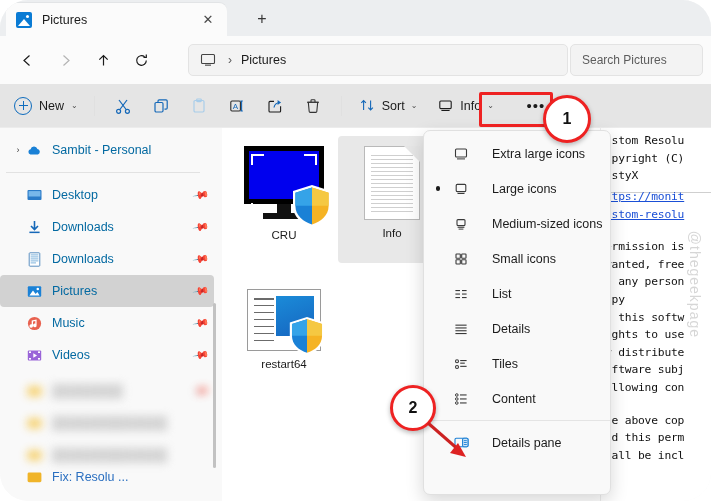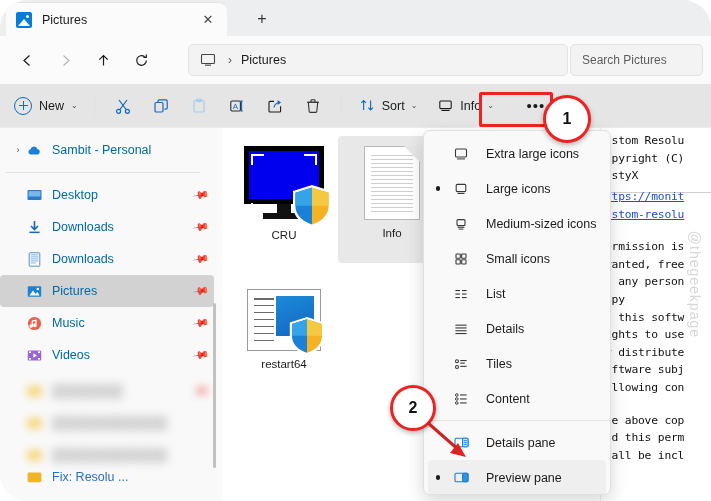--- a/index.html
+++ b/index.html
@@ -318,21 +318,21 @@
   }
   .menu-bullet .dot {
     width: 4.5px; height: 4.5px; border-radius: 50%; background: #1b1b1b;
   }
   .menu-ico {
     width: 26px; flex: 0 0 26px;
     display: flex; align-items: center; justify-content: center;
   }
   .menu-label {
     font-size: 12.5px; color: #1b1b1b; white-space: nowrap;
-    flex: 1 1 auto; margin-left: 12px;
+    flex: 1 1 auto; margin-left: 18px;
   }
   .menu-sep { height: 1px; background: #e4e4e4; margin: 4px 0; }
 
   
   .ann-rect {
     position: absolute;
     border: 3px solid #ee2222;
     border-radius: 2px;
     pointer-events: none;
   }
@@ -817,32 +817,20 @@
           <rect x="2" y="4.2" width="13" height="8.6" rx="1.2" fill="none" stroke="#1b7fd4" stroke-width="1.1"></rect>
           <rect x="9.6" y="4.2" width="5.4" height="8.6" rx="1.2" fill="#cfe6f8" stroke="#1b7fd4" stroke-width="1.1"></rect>
           <rect x="10.8" y="6.2" width="3" height=".9" fill="#1b7fd4"></rect>
           <rect x="10.8" y="8.1" width="3" height=".9" fill="#1b7fd4"></rect>
           <rect x="10.8" y="10" width="3" height=".9" fill="#1b7fd4"></rect>
         </svg>
       </span>
       <span class="menu-label">Details pane</span>
     </div>
 
-    <div class="menu-item hover">
-      <span class="menu-bullet">
-          <span class="dot"></span>
-        </span>
-      <span class="menu-ico">
-        <svg width="17" height="17" viewBox="0 0 17 17">
-          <rect x="2" y="4.2" width="13" height="8.6" rx="1.2" fill="none" stroke="#1b7fd4" stroke-width="1.1"></rect>
-          <rect x="9.6" y="4.2" width="5.4" height="8.6" rx="1.2" fill="#2f93dd" stroke="#1b7fd4" stroke-width="1.1"></rect>
-        </svg>
-      </span>
-      <span class="menu-label">Preview pane</span>
-    </div>
 
   </div>
 
   <div class="ann-rect" style="left:479px; top:92px; width:74px; height:35px;"></div>
 
   <div class="ann-circle" style="left:543px; top:95px; width:48px; height:48px;">1</div>
 
   <div class="ann-circle" style="left:390px; top:385px; width:46px; height:46px;">2</div>
 
   <svg class="ann-arrow" style="left:420px; top:415px; width:70px; height:60px;" viewBox="0 0 70 60">

